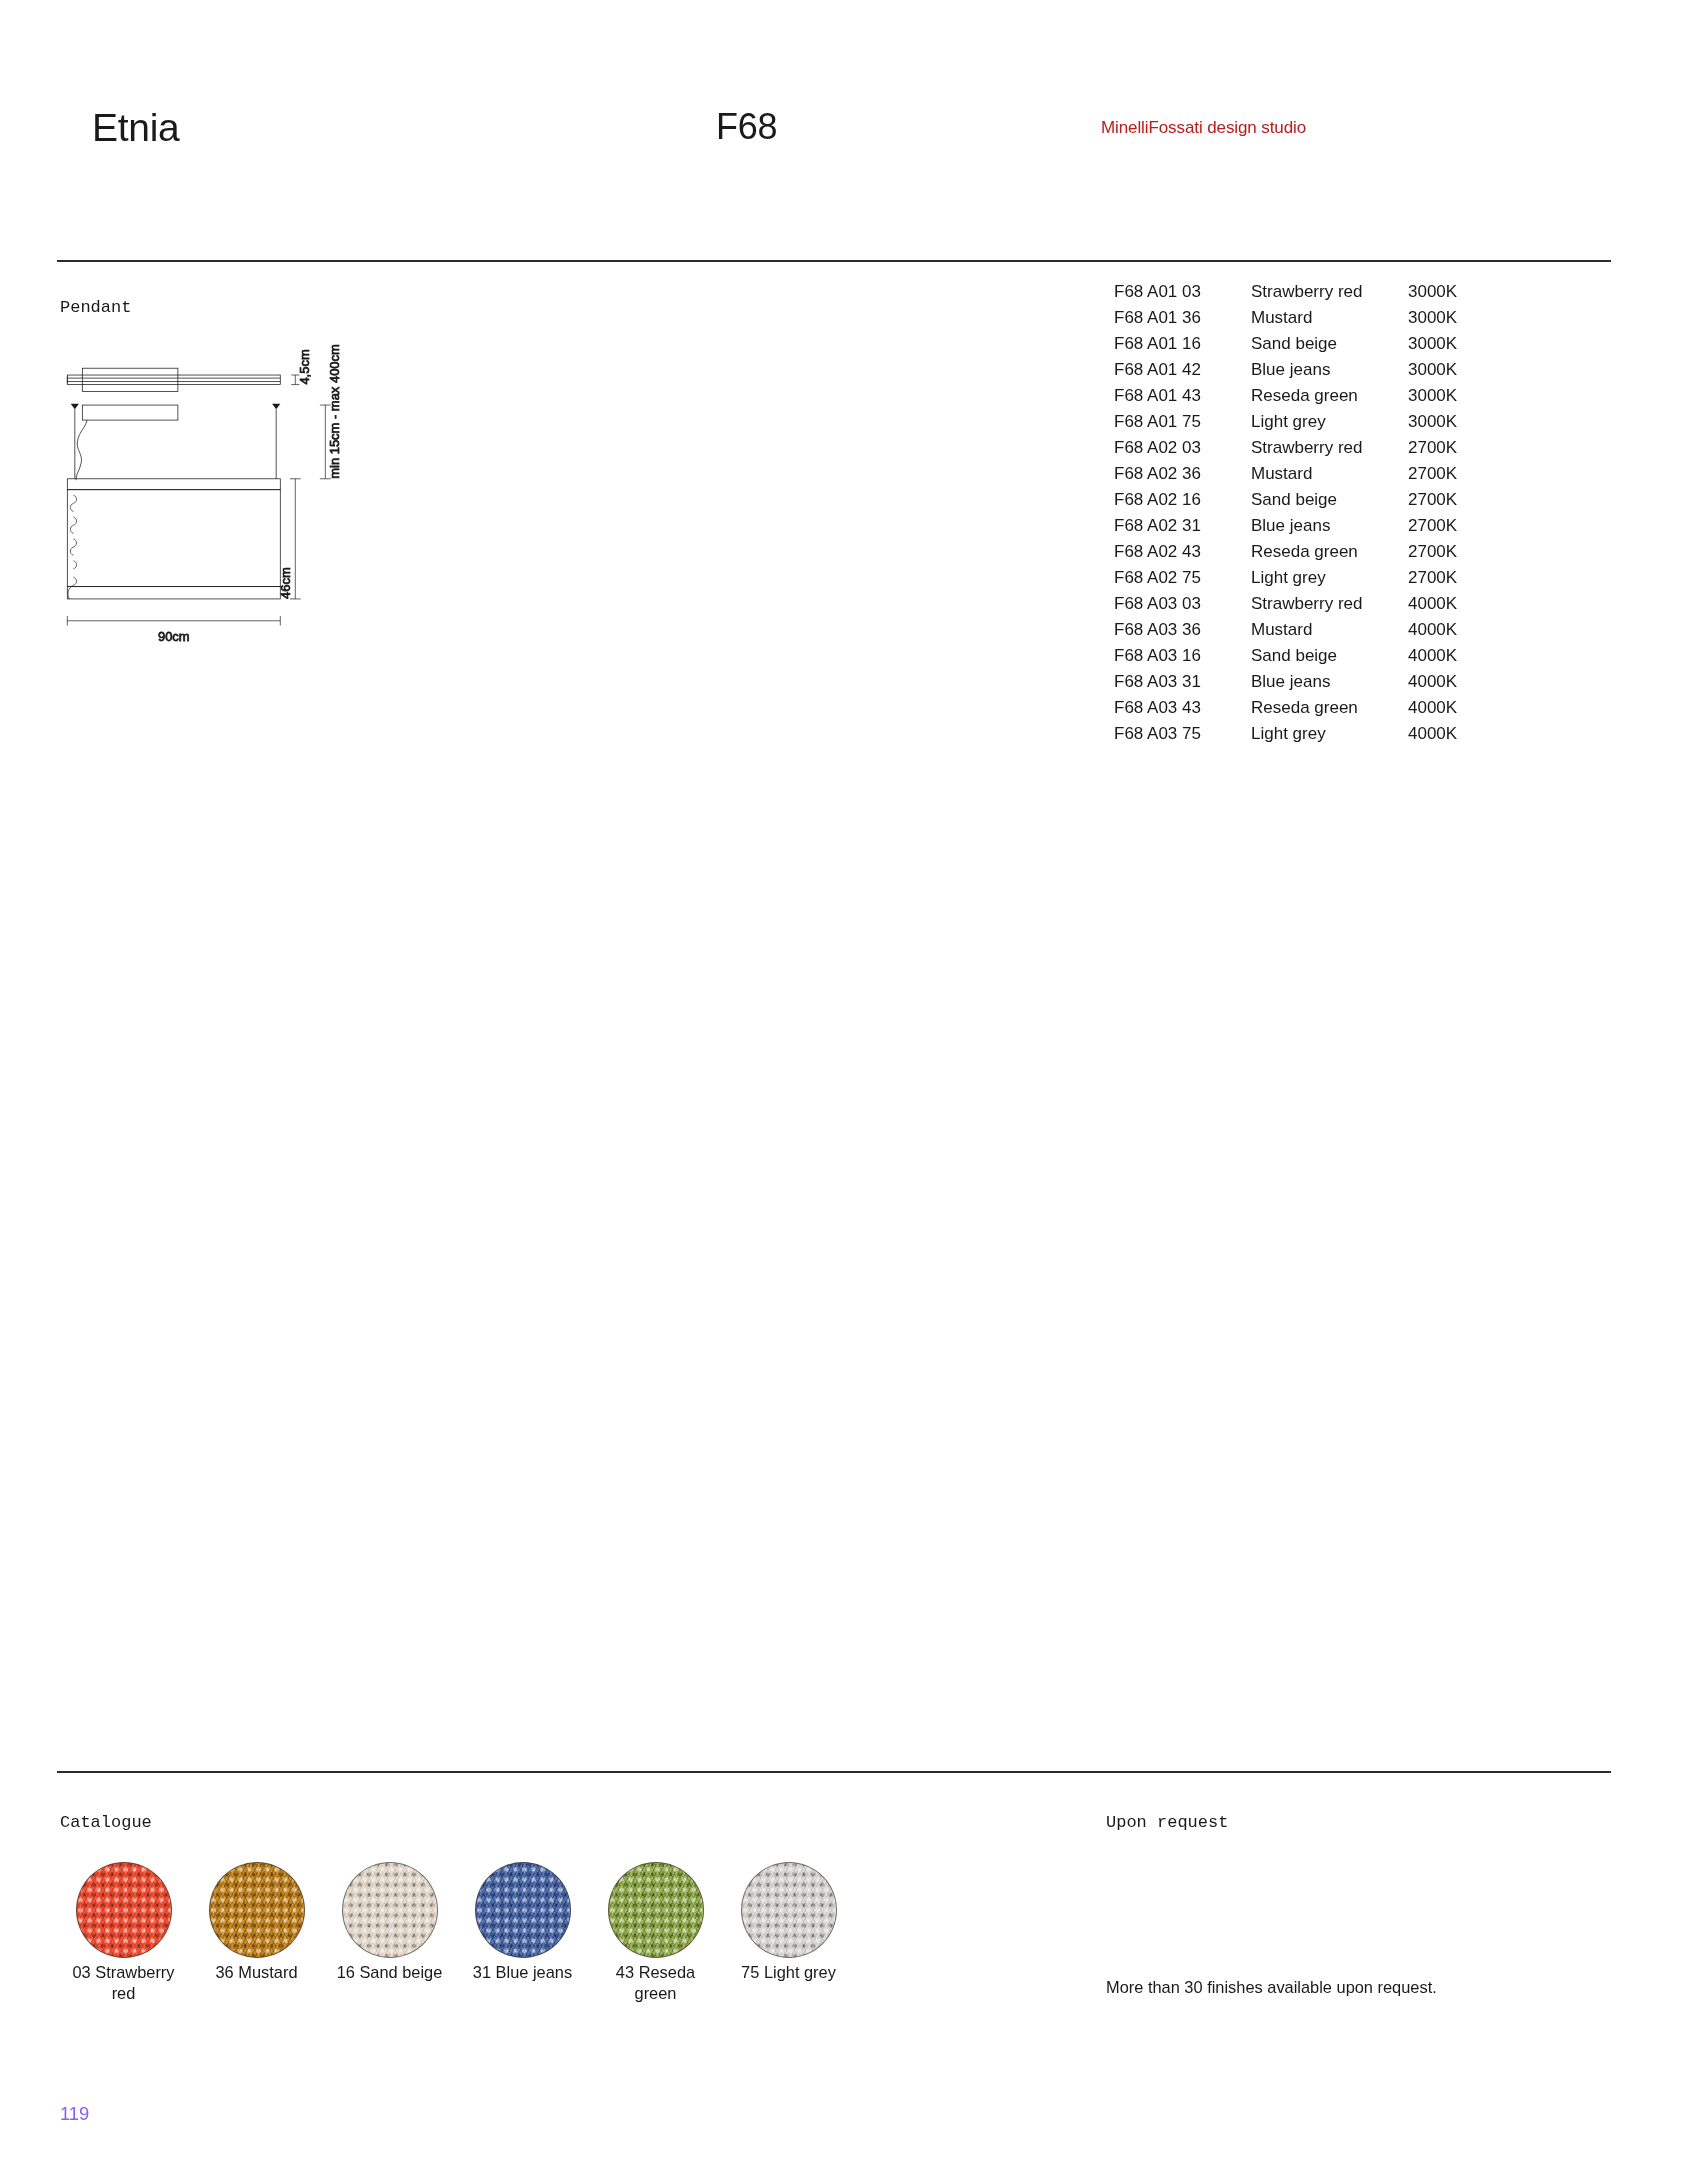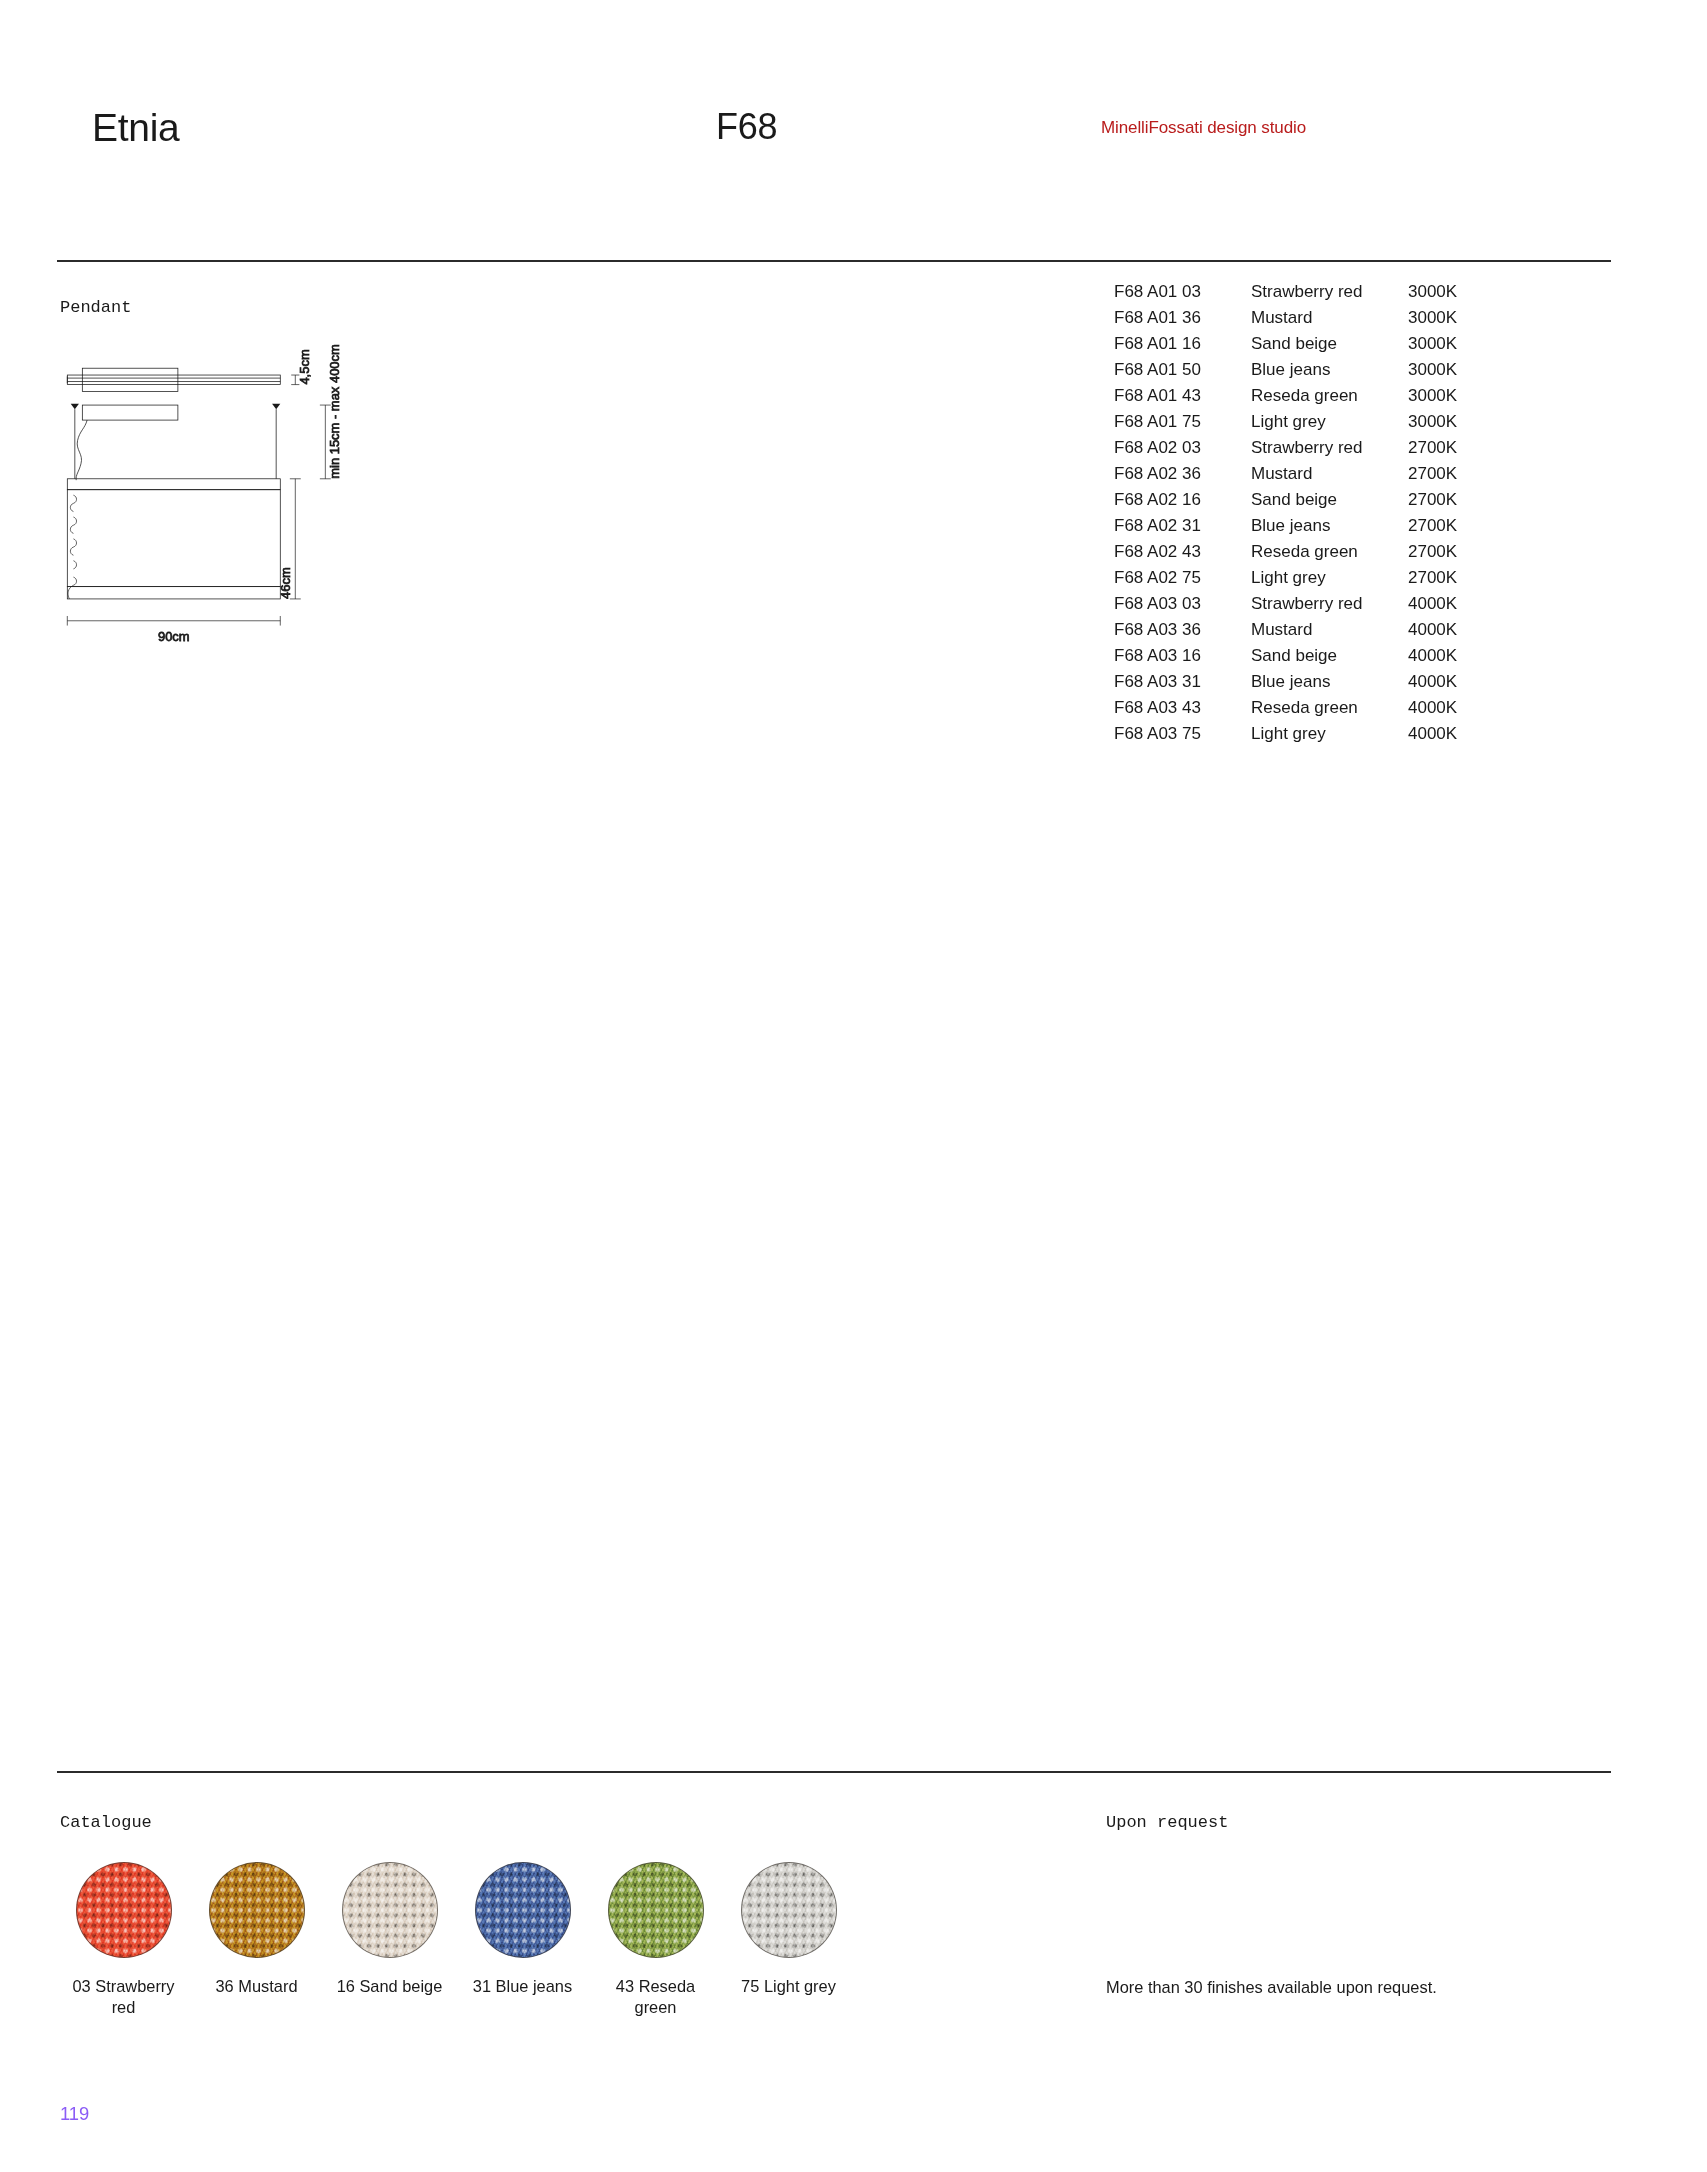--- a/index.html
+++ b/index.html
@@ -163,21 +163,21 @@
     background-position: 0 0, 4.4px 5.1px;
   }
   .swatch-disc::after {
     background-image:
       repeating-linear-gradient(115deg, rgba(0,0,0,0.16) 0 1.4px, rgba(255,255,255,0.16) 1.4px 3.4px),
       repeating-linear-gradient(65deg, rgba(0,0,0,0.12) 0 1.4px, rgba(255,255,255,0.12) 1.4px 3.4px);
     mix-blend-mode: overlay;
     opacity: 0.9;
   }
   .swatch-label {
-    margin-top: 18px;
+    margin-top: 4px;
     font-size: 16.4px;
     line-height: 21px;
     text-align: center;
     color: #1a1a1a;
     max-width: 123px;
   }
 
   
   .request-note {
     position: absolute;
@@ -307,21 +307,21 @@
         <span class="c-sku">F68 A01 36</span>
         <span class="c-name">Mustard</span>
         <span class="c-temp">3000K</span>
       </div>
       <div class="code-row">
         <span class="c-sku">F68 A01 16</span>
         <span class="c-name">Sand beige</span>
         <span class="c-temp">3000K</span>
       </div>
       <div class="code-row">
-        <span class="c-sku">F68 A01 50</span>
+        <span class="c-sku">F68 A01 42</span>
         <span class="c-name">Blue jeans</span>
         <span class="c-temp">3000K</span>
       </div>
       <div class="code-row">
         <span class="c-sku">F68 A01 43</span>
         <span class="c-name">Reseda green</span>
         <span class="c-temp">3000K</span>
       </div>
       <div class="code-row">
         <span class="c-sku">F68 A01 75</span>

